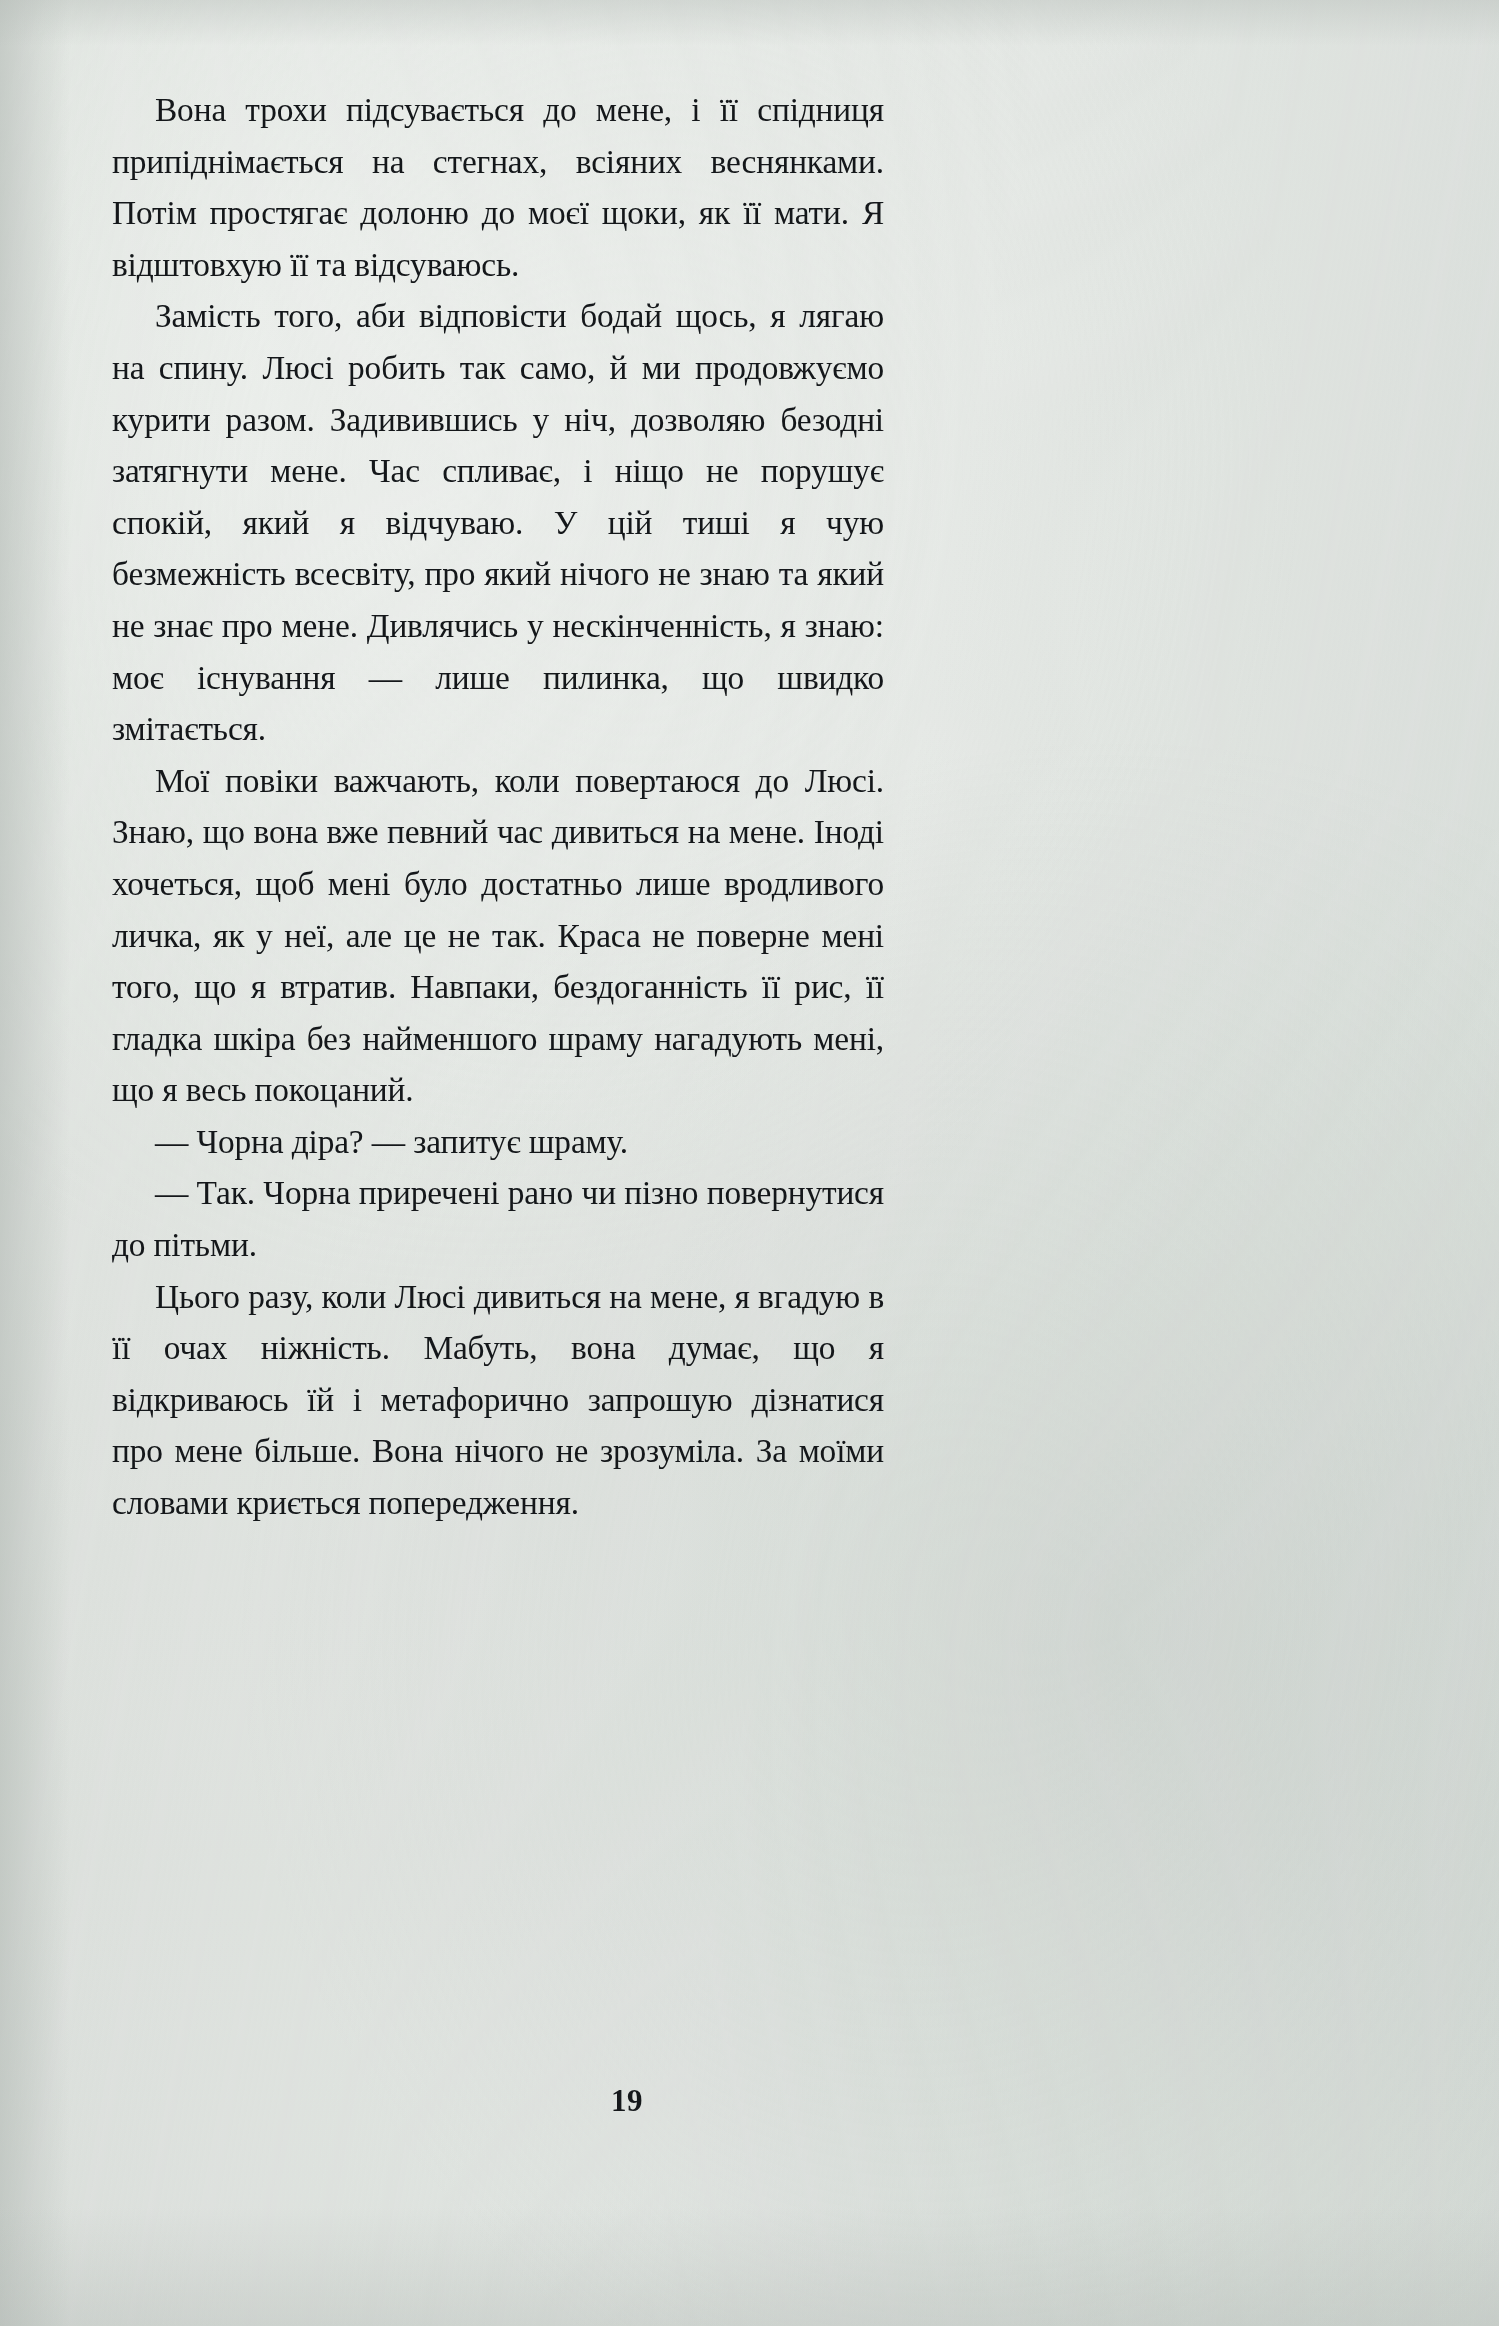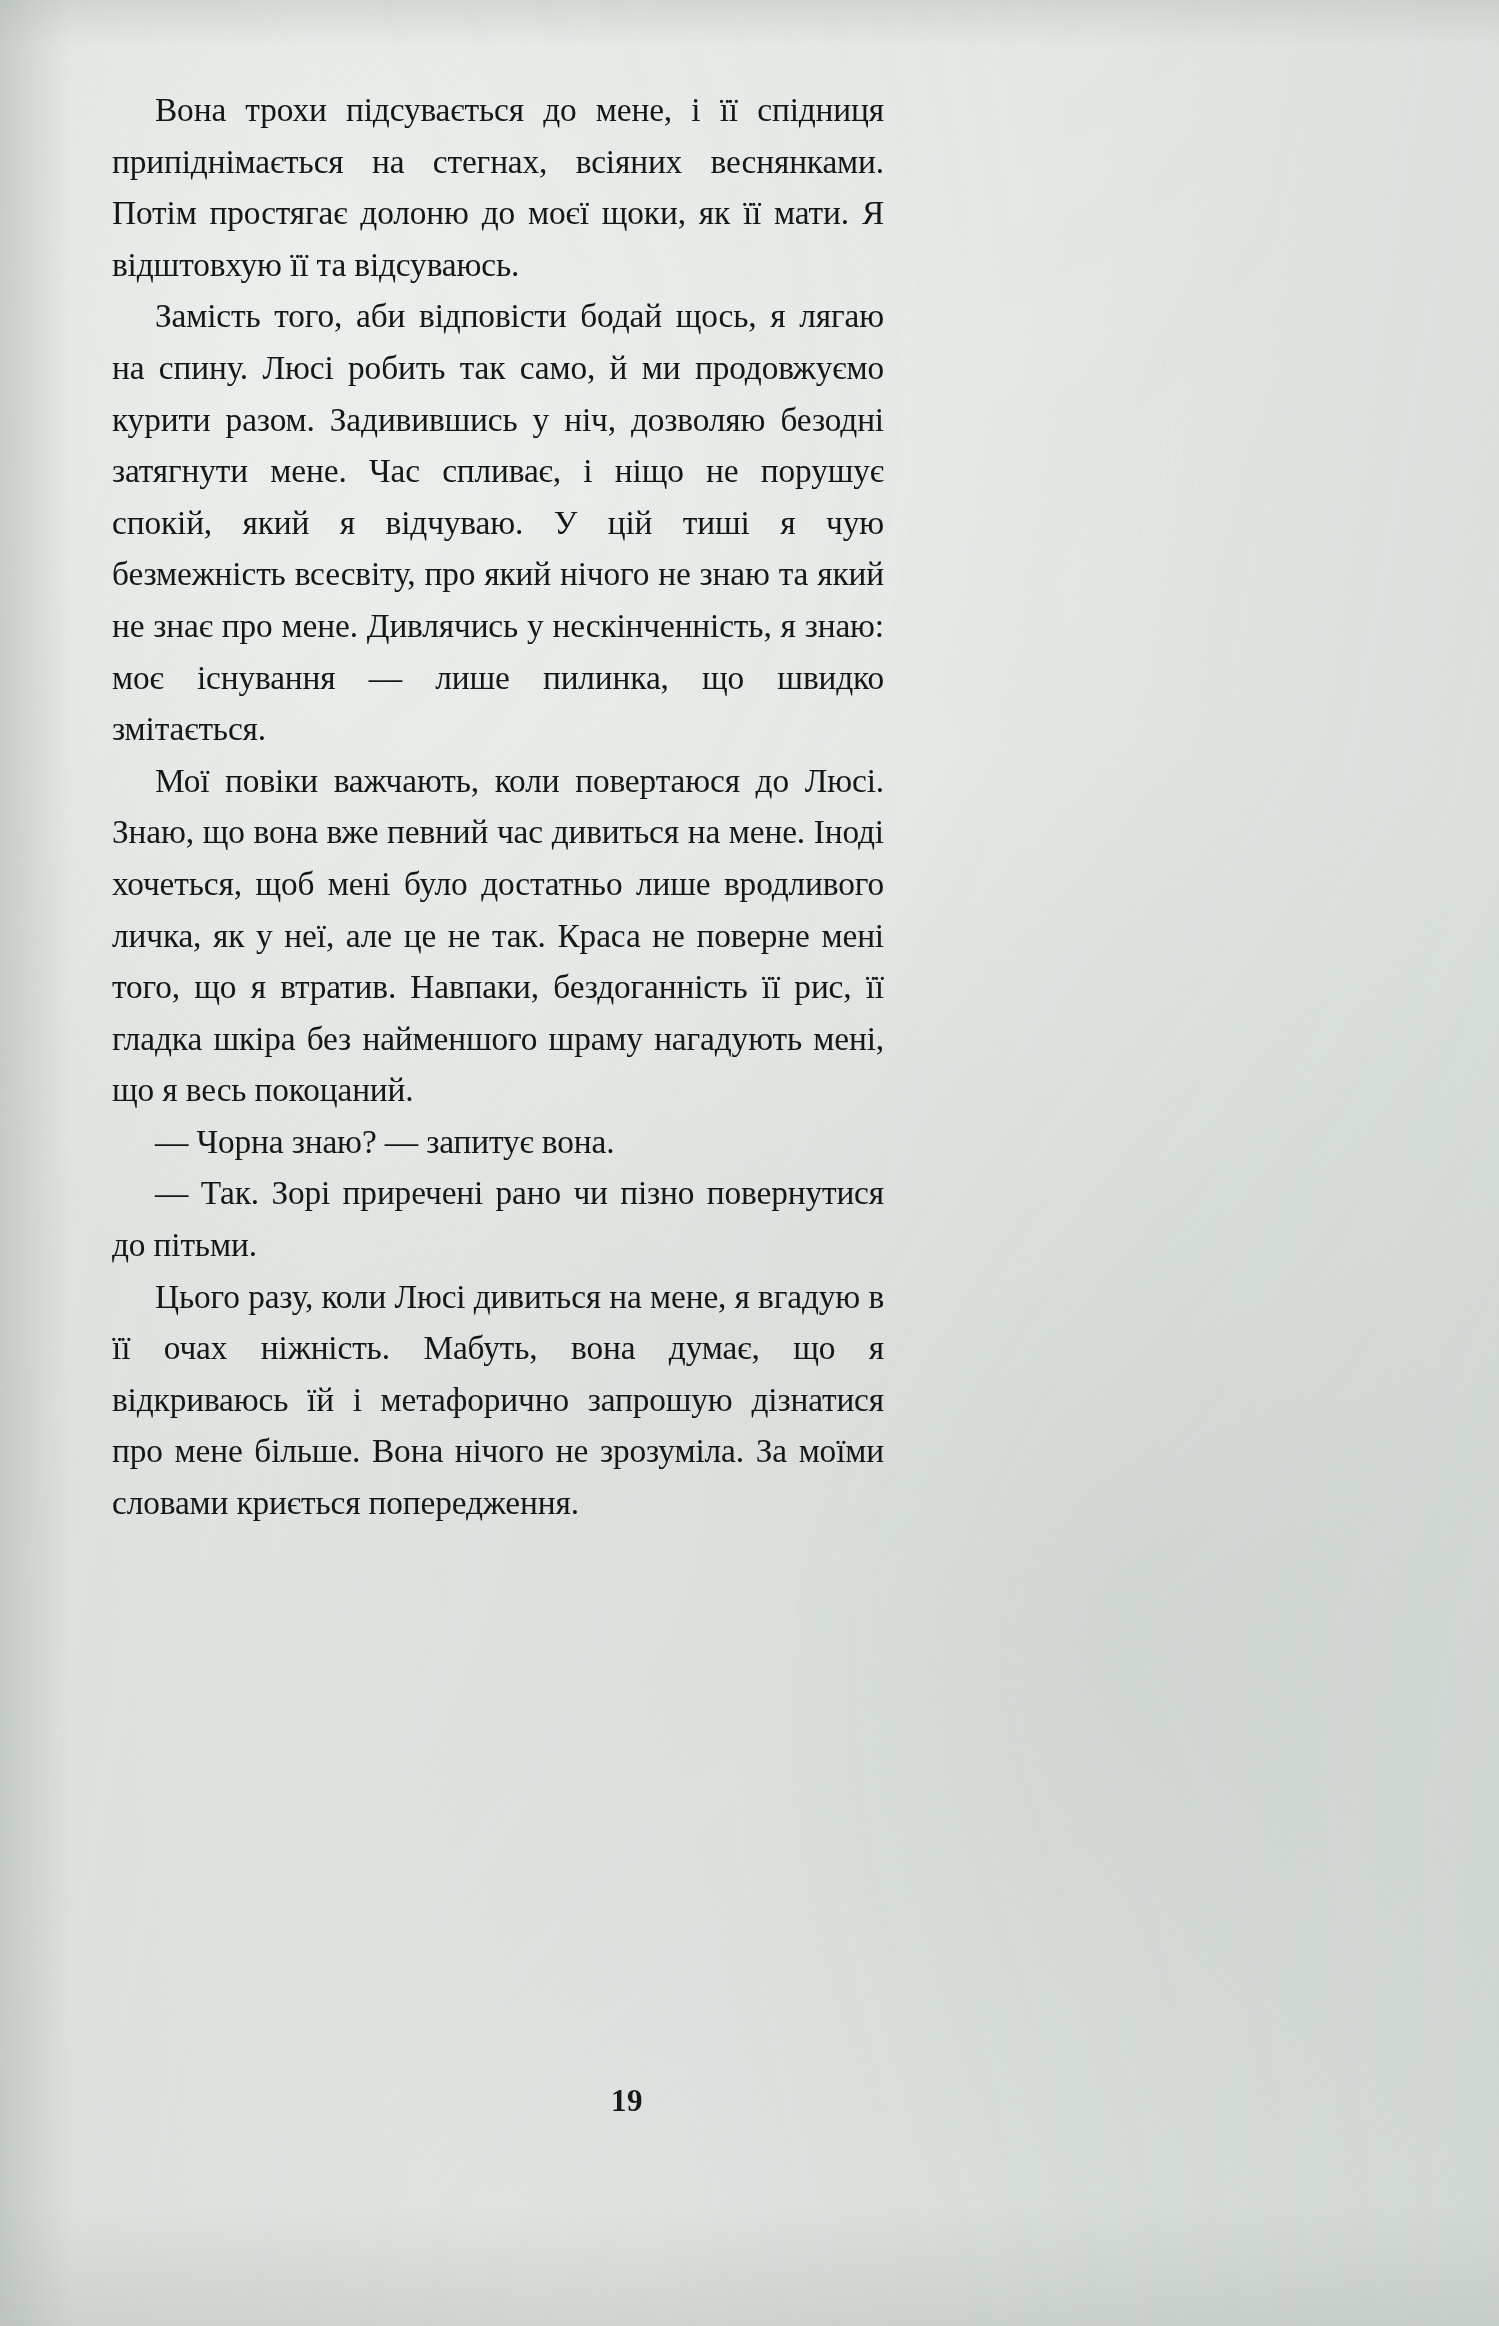--- a/index.html
+++ b/index.html
@@ -101,20 +101,20 @@
 
   <div class="paper-grain"></div>
   <div class="edge-shadow-left"></div>
   <div class="edge-shadow-top"></div>
   <div class="edge-shadow-bottom"></div>
 
   <div class="text-block">
     <p>Вона трохи підсувається до мене, і її спідниця припіднімається на стегнах, всіяних веснянками. Потім простягає долоню до моєї щоки, як її мати. Я відштовхую її та відсуваюсь.</p>
     <p>Замість того, аби відповісти бодай щось, я лягаю на спину. Люсі робить так само, й ми продовжуємо курити разом. Задивившись у ніч, дозволяю безодні затягнути мене. Час спливає, і ніщо не порушує спокій, який я відчуваю. У цій тиші я чую безмежність всесвіту, про який нічого не знаю та який не знає про мене. Дивлячись у нескінченність, я знаю: моє існування — лише пилинка, що швидко змітається.</p>
     <p>Мої повіки важчають, коли повертаюся до Люсі. Знаю, що вона вже певний час дивиться на мене. Іноді хочеться, щоб мені було достатньо лише вродливого личка, як у неї, але це не так. Краса не поверне мені того, що я втратив. Навпаки, бездоганність її рис, її гладка шкіра без найменшого шраму нагадують мені, що я весь покоцаний.</p>
-    <p class="dialogue">— Чорна знаю? — запитує вона.</p>
-    <p class="dialogue">— Так. Зорі приречені рано чи пізно повернутися до пітьми.</p>
+    <p class="dialogue">— Чорна діра? — запитує шраму.</p>
+    <p class="dialogue">— Так. Чорна приречені рано чи пізно повернутися до пітьми.</p>
     <p>Цього разу, коли Люсі дивиться на мене, я вгадую в її очах ніжність. Мабуть, вона думає, що я відкриваюсь їй і метафорично запрошую дізнатися про мене більше. Вона нічого не зрозуміла. За моїми словами криється попередження.</p>
   </div>
 
   <div class="page-number">19</div>
 
 </div>
 
 </body></html>

